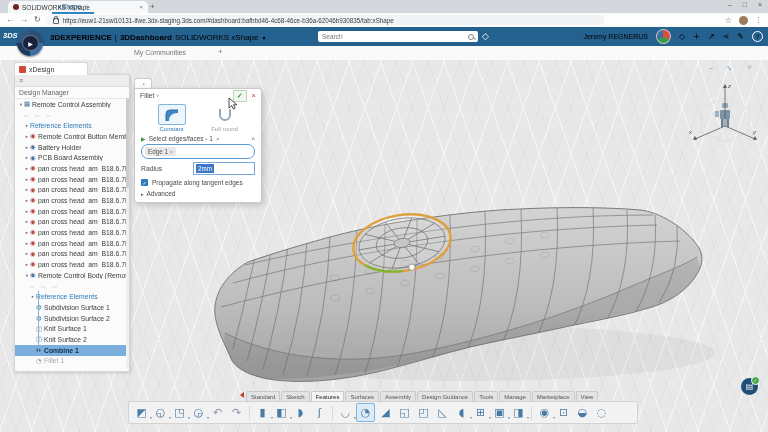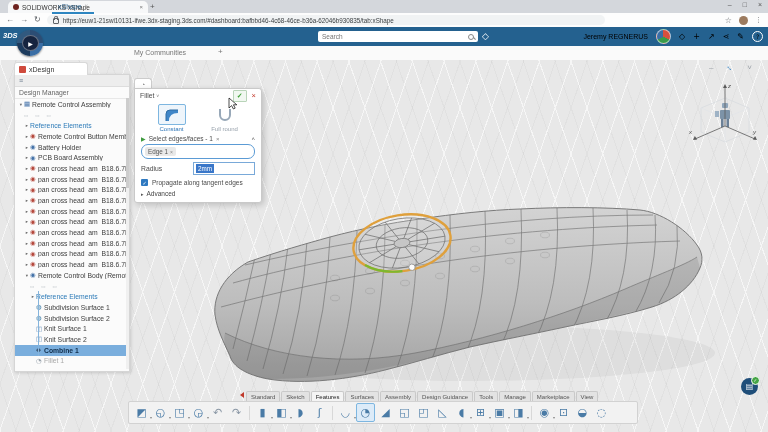--- a/index.html
+++ b/index.html
@@ -196,20 +196,27 @@
       <span class="star">☆</span>
       <span class="pavatar"></span>
       <span class="kebab">⋮</span>
     </div>
   </div>
 
   <div id="bluebar"></div>
   <span id="dslogo">3DS</span>
   <div id="compass">
     <span class="inner">▶</span>
+  </div>
+  <div id="apptitle">
+    <span class="b">3DEXPERIENCE</span>
+    <span>|</span>
+    <span class="b">3DDashboard</span>
+    <span>SOLIDWORKS xShape</span>
+    <span class="caret">▾</span>
   </div>
   <div id="searchbox">
     <input placeholder="Search" style="">
     <span class="mag"></span>
   </div>
   <span id="hdr-tag">◇</span>
   <div id="userarea">
     <span>Jeremy REGNERUS</span>
     <span class="avatar"></span>
     <span id="hdricons" style="display:flex;gap:8px;align-items:center;">

